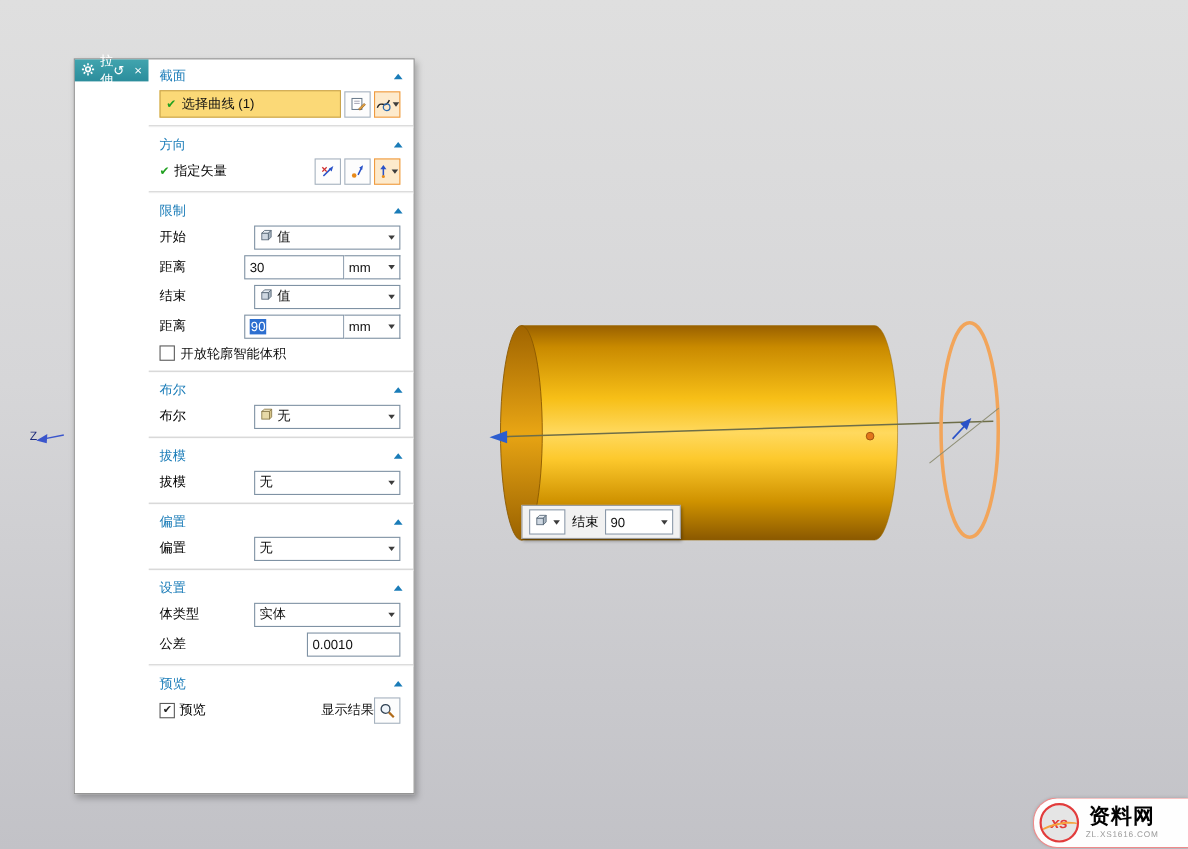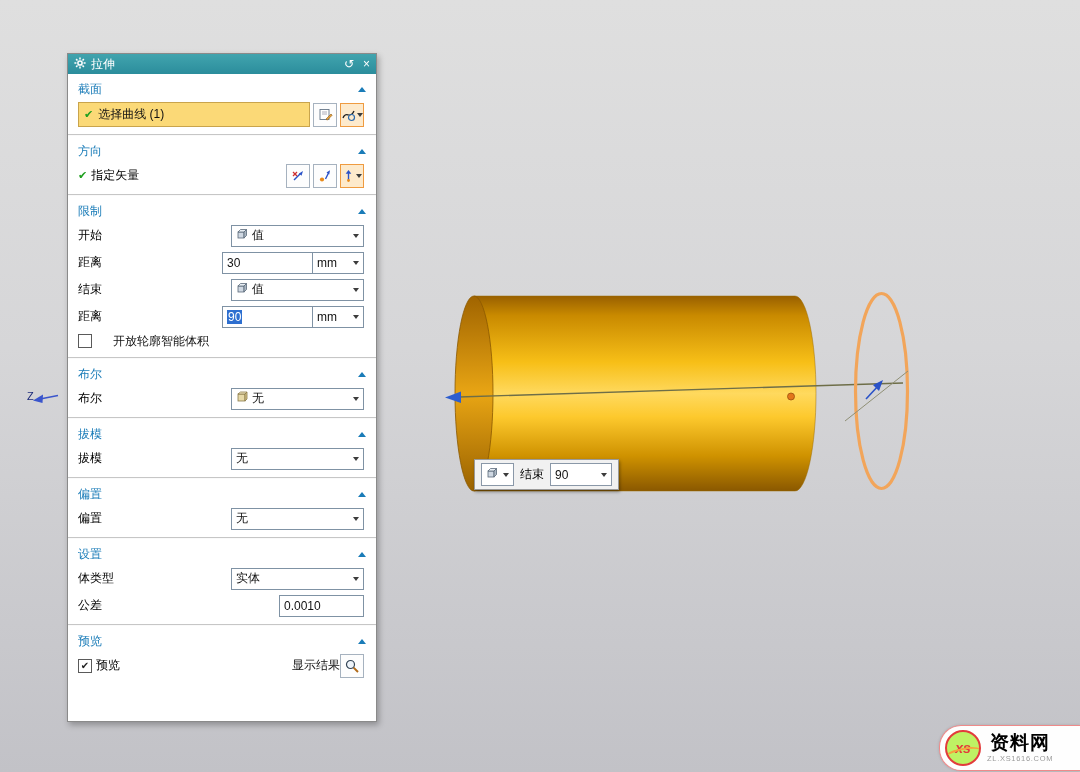--- a/index.html
+++ b/index.html
@@ -7,21 +7,21 @@
     position:relative;width:1080px;height:772px;overflow:hidden;
     font-family:"Liberation Sans","DejaVu Sans",sans-serif;font-size:12px;color:#111;
     background:linear-gradient(180deg,#dfdfdf 0%,#d6d6d8 45%,#c2c2c7 100%);
   }
   .scene{position:absolute;left:0;top:0;}
 
   
   .dialog{
     position:absolute;left:67px;top:53px;width:308px;height:667px;
     background:#ffffff;border:1px solid #8a8a8a;box-shadow:2px 3px 6px rgba(0,0,0,.28);
-    display:flex;flex-direction:column;
+    display:flex;flex-direction:row;
   }
   .titlebar{
     height:20px;flex:0 0 20px;display:flex;align-items:center;justify-content:space-between;
     background:linear-gradient(180deg,#41a4ae,#2b8d9c);color:#fff;padding:0 6px;
   }
   .tb-left{display:flex;align-items:center;gap:5px;}
   .tb-title{font-size:12px;}
   .tb-right{display:flex;align-items:center;gap:9px;}
   .tb-btn{cursor:default;font-size:12px;line-height:12px;color:#fff;}
   .dlg-body{flex:1;display:flex;flex-direction:column;padding-top:3px;overflow:hidden;}
@@ -71,21 +71,21 @@
 
   
   .watermark{
     position:absolute;right:0;bottom:1px;width:135px;height:44px;background:#fefefe;
     border:1px solid #ef8a8a;border-right:none;border-radius:22px 0 0 22px;
     display:flex;align-items:center;gap:6px;padding-left:5px;box-shadow:0 0 3px rgba(0,0,0,.15);
   }
   .wm-logo{
     position:relative;width:32px;height:32px;flex:0 0 32px;border-radius:50%;border:2.5px solid #e23c3c;
     color:#e23c3c;font-weight:bold;font-style:italic;font-size:14px;
-    display:flex;align-items:center;justify-content:center;background:#bef264;overflow:hidden;
+    display:flex;align-items:center;justify-content:center;background:#e5e5e5;overflow:hidden;
   }
   .wm-logo::after{content:"";position:absolute;left:-6px;top:16px;width:44px;height:16px;
     border-top:2.5px solid #f6a13c;border-radius:50%;transform:rotate(-12deg);}
   .wm-text{display:flex;flex-direction:column;align-items:center;line-height:1;}
   .wm-title{color:#000000;font-size:19px;font-weight:bold;letter-spacing:1px;}
   .wm-sub{color:#9a9a9a;font-size:7.5px;letter-spacing:0.7px;margin-top:3px;}
 </style>
 </head>
 <body>
 
@@ -293,21 +293,21 @@
       <span class="combo">
         <span class="inp">
           <span class="sel-text">90</span>
         </span>
         <span class="dd unit-dd">
           <span>mm</span>
           <span class="caret"></span>
         </span>
       </span>
     </div>
-    <div class="row" style="height:20px;justify-content:flex-start;gap:21px;">
+    <div class="row" style="height:20px;justify-content:flex-start;gap:5px;">
       <span class="cb"></span>
       <span>开放轮廓智能体积</span>
     </div>
     <div class="sep"></div>
 
     <div class="sec-header">
       <span class="sec-title">布尔</span>
       <span class="chev-up"></span>
     </div>
     <div class="row">

